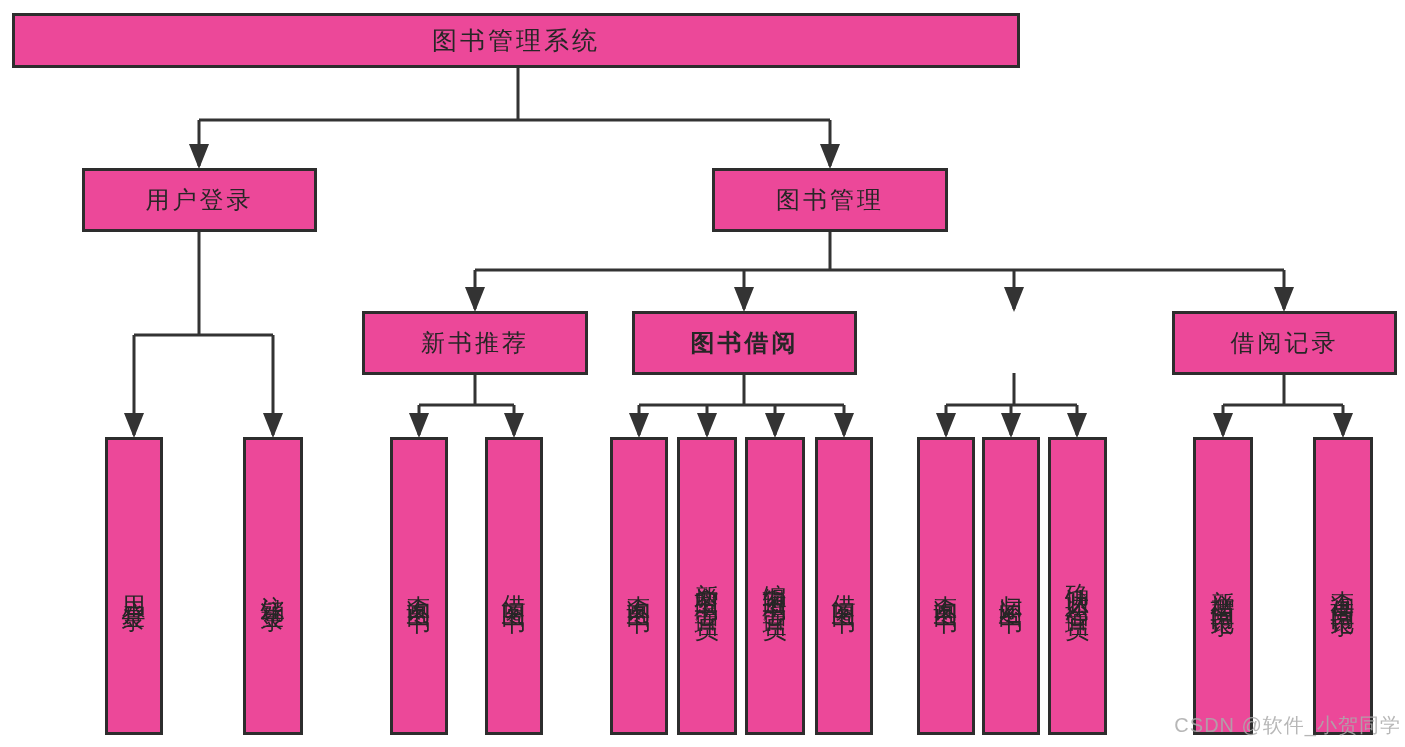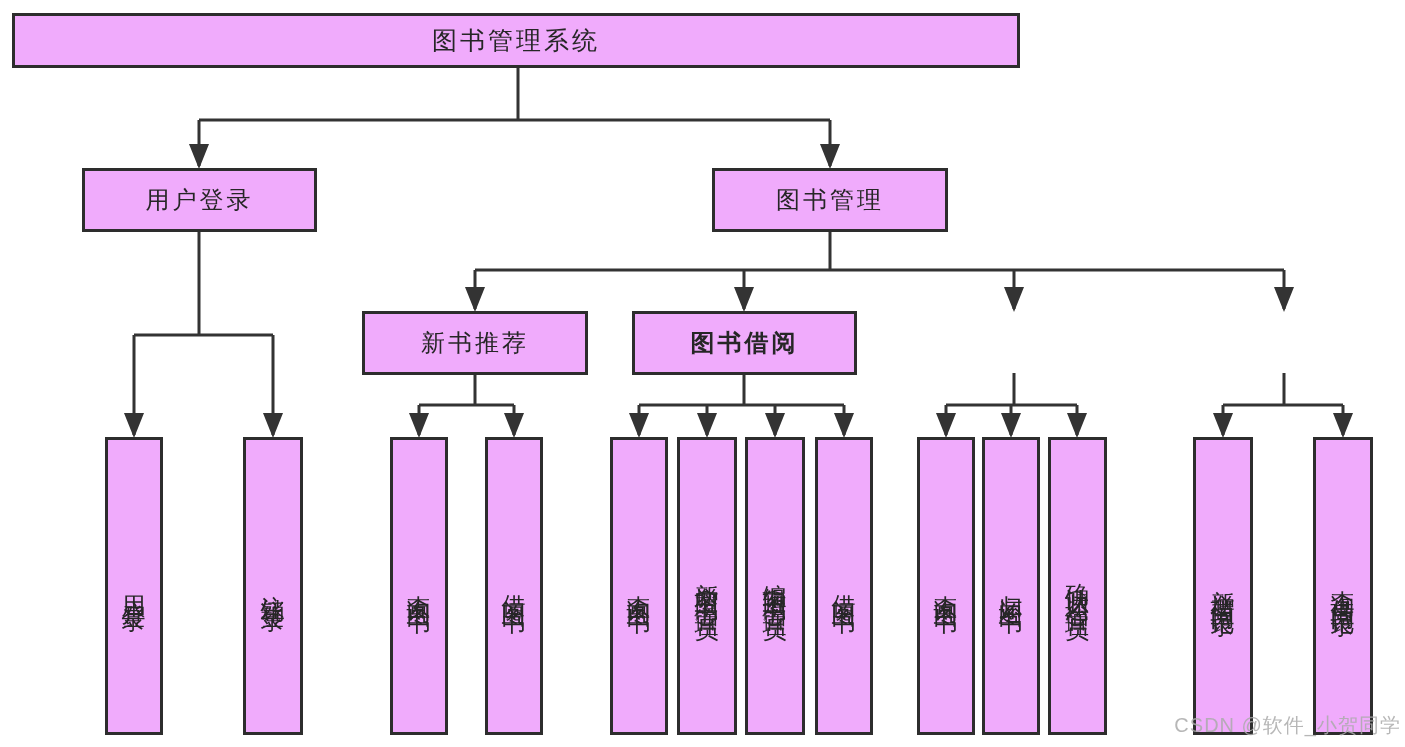--- a/index.html
+++ b/index.html
@@ -6,21 +6,21 @@
   body{
     width:1405px;height:747px;position:relative;overflow:hidden;
     background:#ffffff;
     font-family:"Liberation Sans", sans-serif;
     color:#262626;
   }
   #canvas{position:absolute;inset:0;}
   svg.connectors{position:absolute;left:0;top:0;z-index:1;}
   .box{
     position:absolute;z-index:2;box-sizing:border-box;
-    border:3px solid #2d2d2d;background:#f0abfc;
+    border:3px solid #2d2d2d;background:#ec4899;
     display:flex;align-items:center;justify-content:center;
   }
   .hbox{font-size:24px;letter-spacing:3px;white-space:nowrap;}
   .root{left:12px;top:13px;width:1008px;height:55px;font-size:25px;}
   .lvl2{top:168px;height:64px;}
   .lvl3{top:311px;height:64px;}
   .leaf{top:437px;height:298px;width:58px;}
   .vtext{
     display:inline-block;
     writing-mode:vertical-rl;
@@ -73,20 +73,21 @@
     </g>
   </svg>
 
   <div class="box hbox root">图书管理系统</div>
 
   <div class="box hbox lvl2" style="left:82px;width:235px;">用户登录</div>
   <div class="box hbox lvl2" style="left:712px;width:236px;">图书管理</div>
 
   <div class="box hbox lvl3" style="left:362px;width:226px;text-align:center;">新书推荐</div>
   <div class="box hbox lvl3" style="left:632px;width:225px;font-weight:bold;">图书借阅</div>
+  <div class="box hbox lvl3" style="left:1172px;width:225px;">借阅记录</div>
 
   <div class="box leaf" style="left:105px;">
     <span class="vtext">用户登录</span>
   </div>
   <div class="box leaf" style="left:243px;width:60px;">
     <span class="vtext">注销登录</span>
   </div>
 
   <div class="box leaf" style="left:390px;">
     <span class="vtext">查询图书</span>

